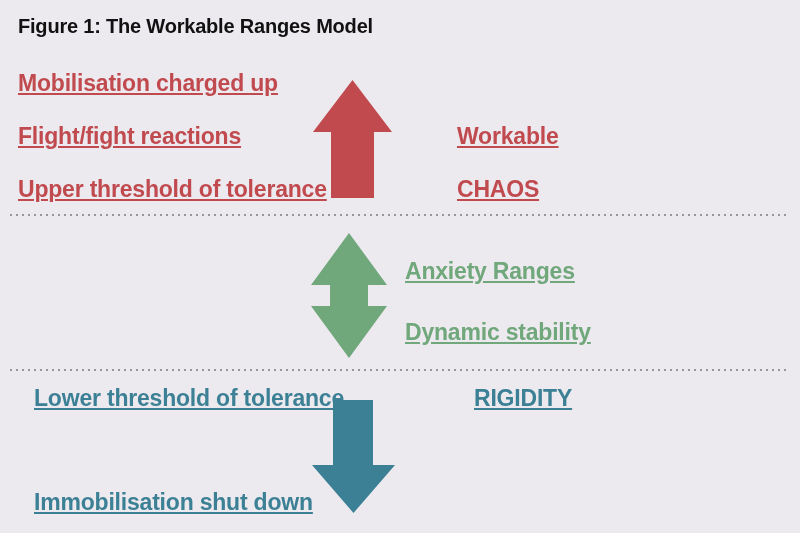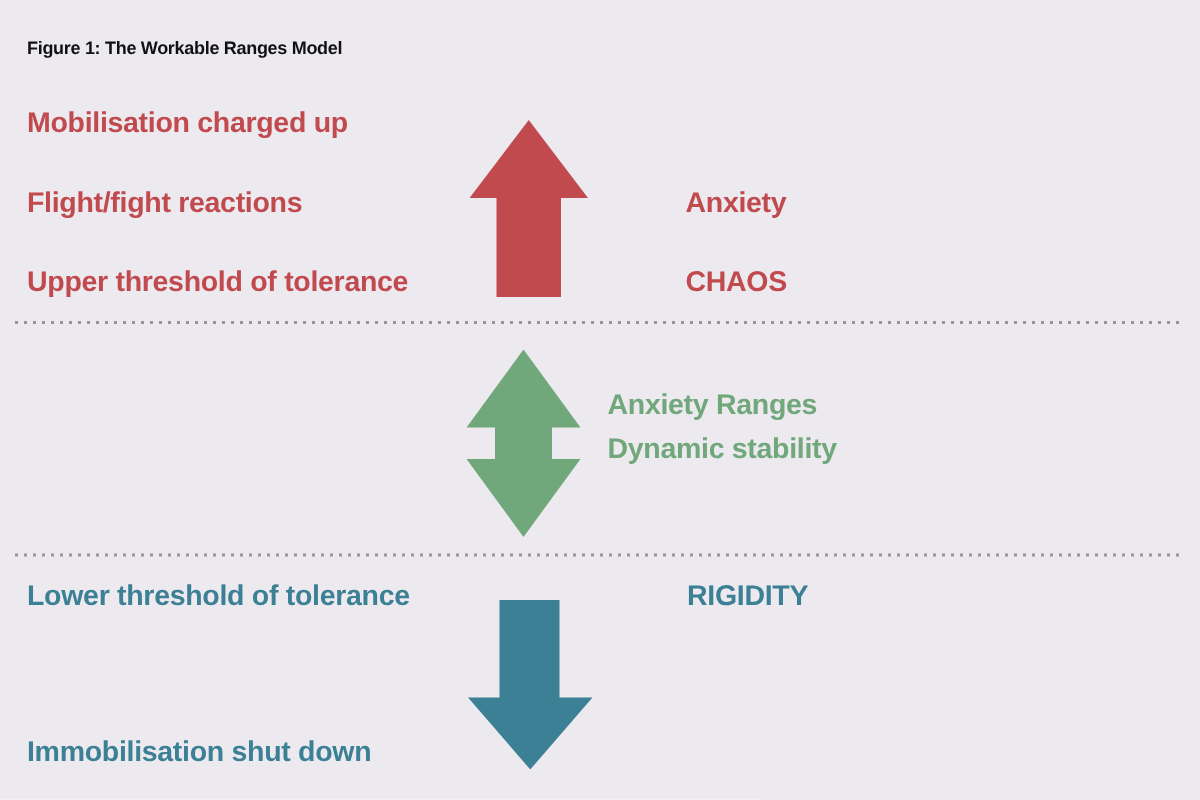--- a/index.html
+++ b/index.html
@@ -10,38 +10,39 @@
   .figure-canvas {
     position: relative;
     width: 800px;
     height: 533px;
     background: var(--color-background, #ECE9EF);
     overflow: hidden;
   }
   .fig-title {
     position: absolute;
     left: 18px;
-    top: 25px;
-    font-size: 12px;
+    top: 15px;
+    font-size: 20px;
     font-weight: 700;
     color: var(--color-title, #111);
     letter-spacing: -0.2px;
     white-space: nowrap;
   }
   .label {
     position: absolute;
-    font-size: 19px;
+    font-size: 23px;
     font-weight: 700;
     line-height: 24px;
     white-space: nowrap;
     letter-spacing: -0.2px;
+    text-decoration: underline;
   }
   .label-red   { color: var(--color-red,   #C04A4E); }
   .label-green { color: var(--color-green, #70A77B); }
-  .label-teal  { color: var(--color-teal,  #3C8095); }
+  .label-teal  { color: var(--color-teal,  #3C8095); margin-left: 16px; }
 
   .dotted-line {
     position: absolute;
     left: 10px;
     right: 10px;
     height: 2px;
     background-image: repeating-linear-gradient(
       to right,
       var(--color-dots, #98959B) 0px,
       var(--color-dots, #98959B) 2px,
@@ -62,31 +63,31 @@
   <div class="fig-title">Figure 1: The Workable Ranges Model</div>
 
   <div class="label label-red" style="left:18px; top:71px;">Mobilisation charged up</div>
   <div class="label label-red" style="left:18px; top:124px;">Flight/fight reactions</div>
   <div class="label label-red" style="left:18px; top:177px;">Upper threshold of tolerance</div>
 
   <svg class="arrow-svg" style="left:313px; top:80px;" width="79" height="118" viewBox="0 0 79 118" aria-hidden="true">
     <polygon class="fill-red" points="39.5,0 79,52 61,52 61,118 18,118 18,52 0,52"></polygon>
   </svg>
 
-  <div class="label label-red" style="left:457px; top:124px;">Anxiety</div>
+  <div class="label label-red" style="left:457px; top:124px;">Workable</div>
   <div class="label label-red" style="left:457px; top:177px;">CHAOS</div>
 
   <div class="dotted-line" style="top:214px;"></div>
 
   <svg class="arrow-svg" style="left:311px; top:233px;" width="76" height="125" viewBox="0 0 76 125" aria-hidden="true">
     <polygon class="fill-green" points="38,0 76,52 57,52 57,73 76,73 38,125 0,73 19,73 19,52 0,52"></polygon>
   </svg>
 
   <div class="label label-green" style="left:405px; top:259px;">Anxiety Ranges</div>
-  <div class="label label-green" style="left:405px; top:288px;">Dynamic stability</div>
+  <div class="label label-green" style="left:405px; top:320px;">Dynamic stability</div>
 
   <div class="dotted-line" style="top:369px;"></div>
 
   <div class="label label-teal" style="left:18px; top:386px;">Lower threshold of tolerance</div>
   <div class="label label-teal" style="left:18px; top:490px;">Immobilisation shut down</div>
 
   <svg class="arrow-svg" style="left:312px; top:400px;" width="83" height="113" viewBox="0 0 83 113" aria-hidden="true">
     <polygon class="fill-teal" points="21,0 61,0 61,65 83,65 41.5,113 0,65 21,65"></polygon>
   </svg>
 

